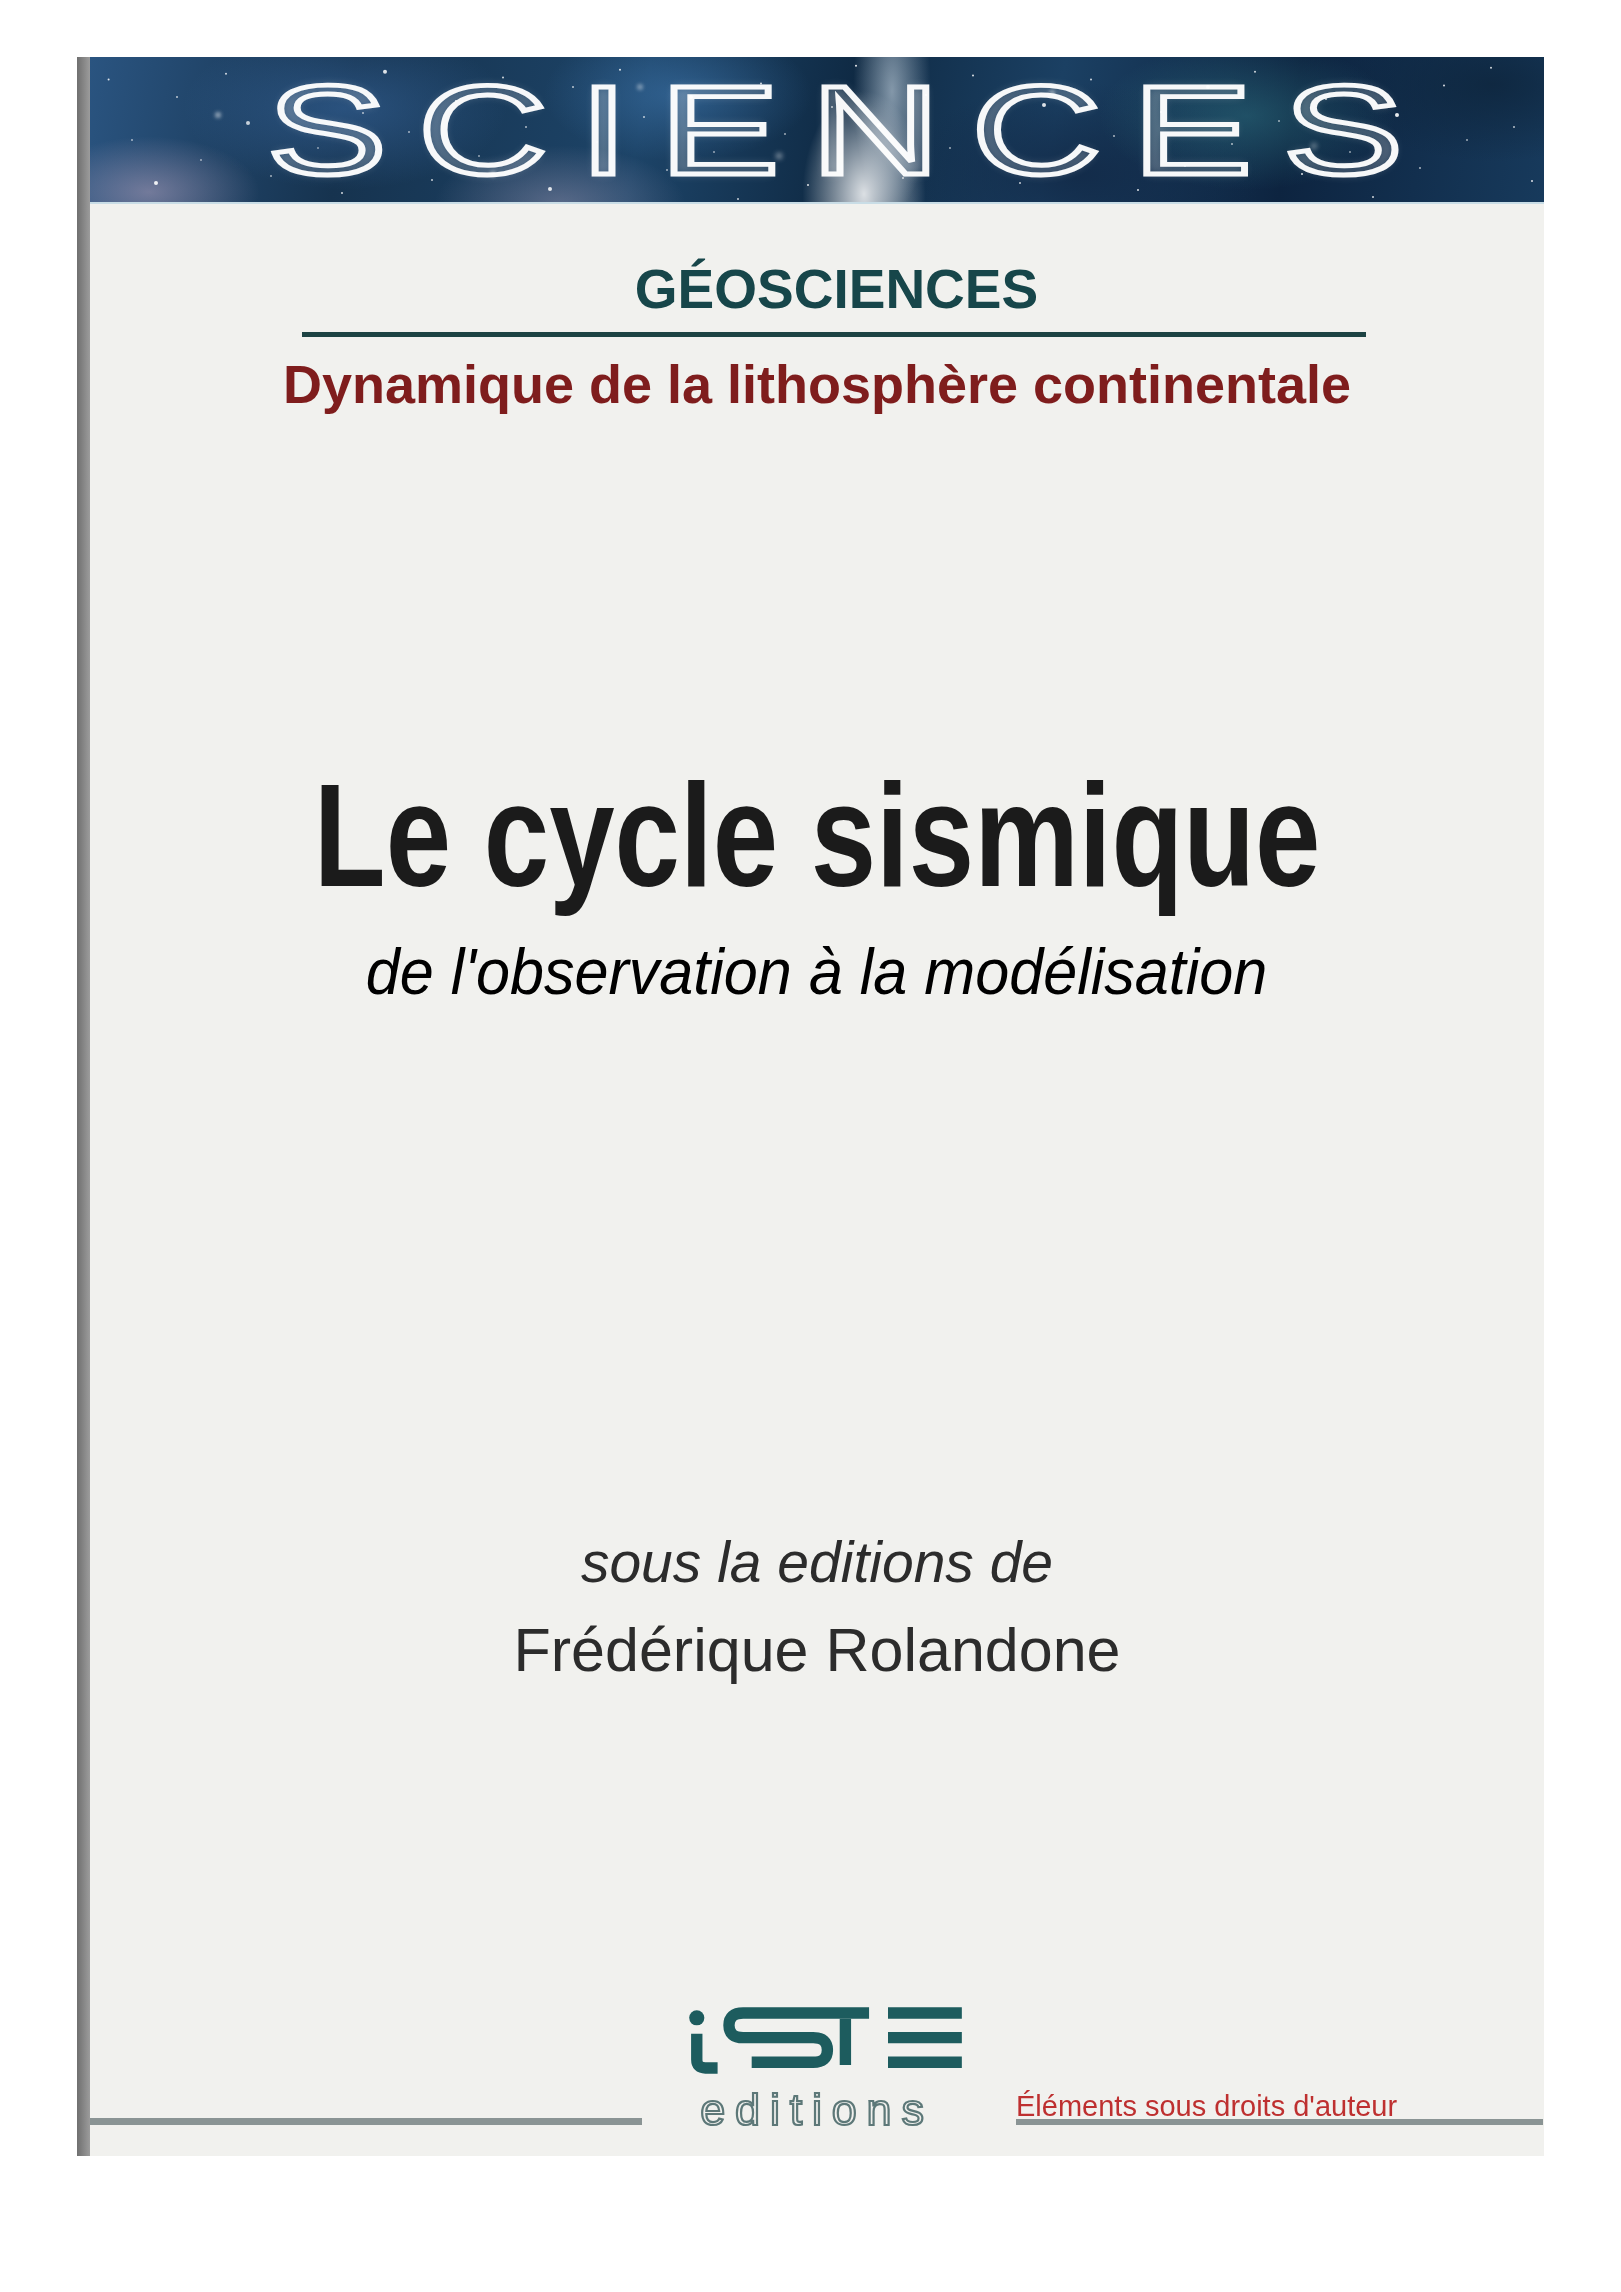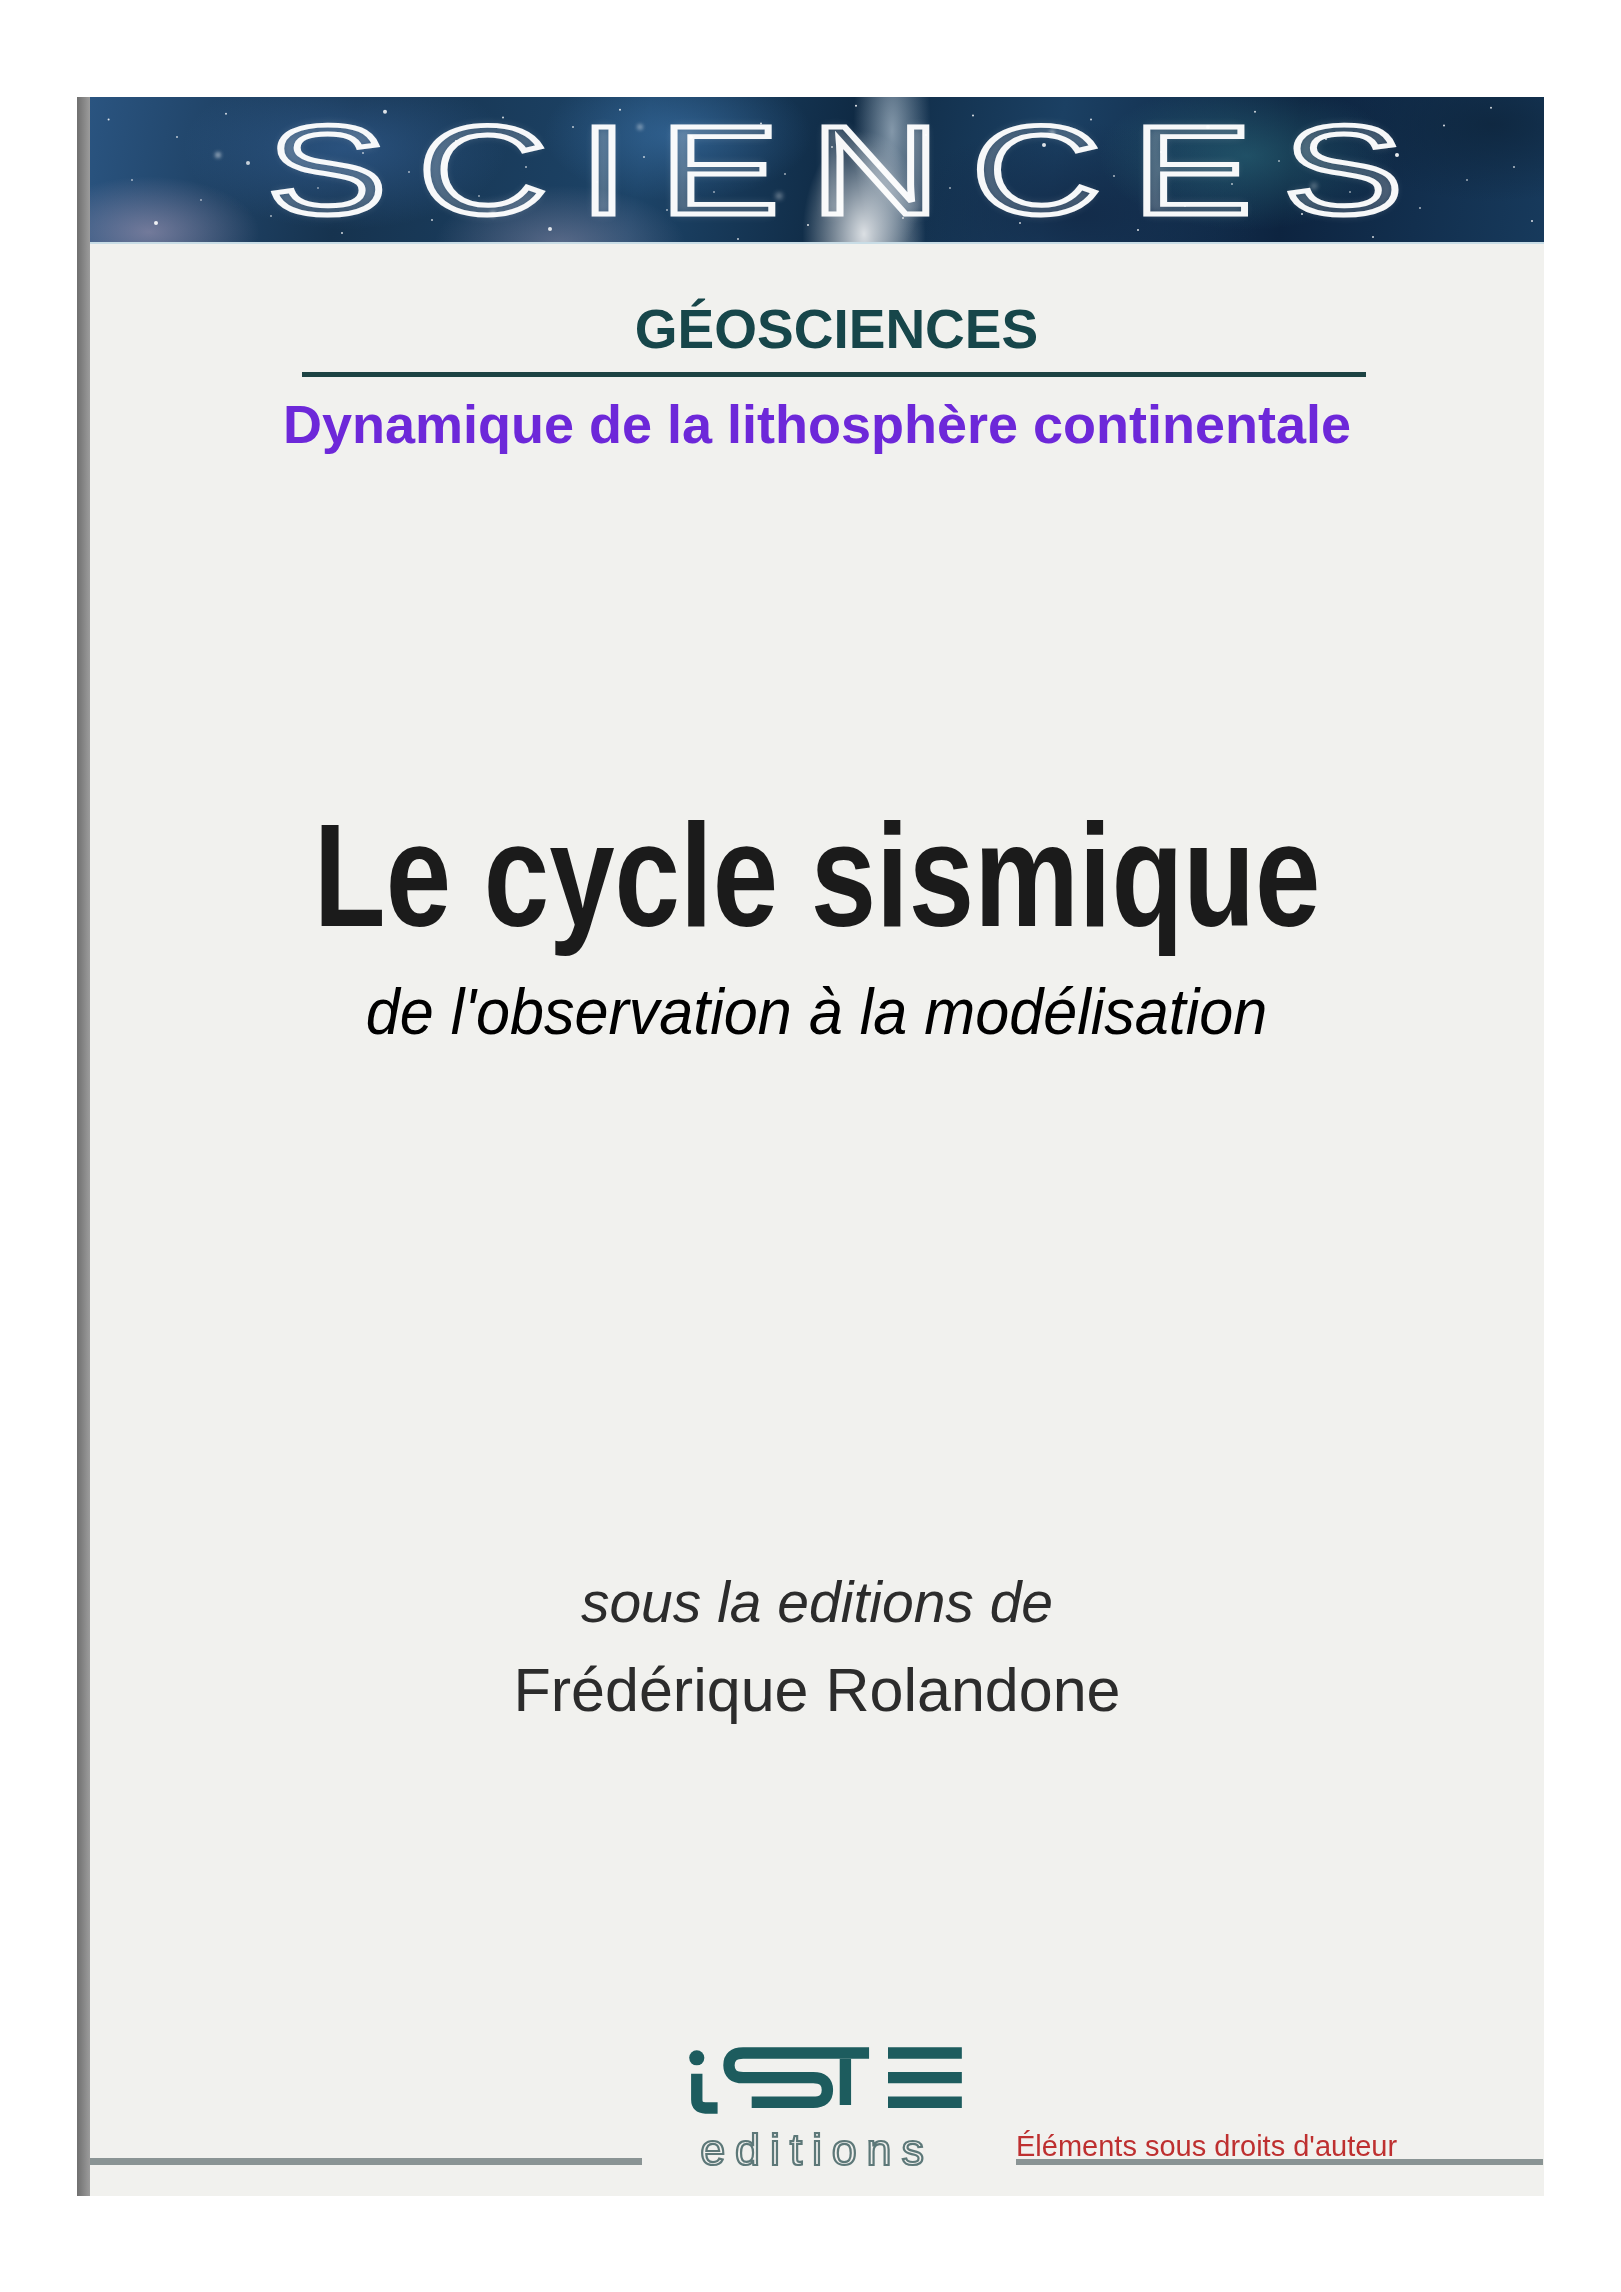--- a/index.html
+++ b/index.html
@@ -1,19 +1,19 @@
 <!DOCTYPE html>
 <html><head>
 <meta charset="utf-8">
 <style>
   * { margin:0; padding:0; box-sizing:border-box; }
   html,body { background:#ffffff; }
   body { font-family:"Liberation Sans","DejaVu Sans",sans-serif; }
   .page {
-    position:relative; width:1621px; height:2168px; background:#ffffff; overflow:hidden;margin-top:40px;
+    position:relative; width:1621px; height:2168px; background:#ffffff; overflow:hidden;
   }
   
   .spine {
     position:absolute; left:77px; top:57px; width:12.7px; height:2099px;
     background:linear-gradient(to right,#6f6f6f,#9c9c9c);
   }
   
   .cover {
     position:absolute; left:90px; top:57px; width:1454px; height:2099px;
     background:#f1f1ee;
@@ -89,21 +89,21 @@
   
   .collection-name {
     position:absolute; top:200px; left:0; width:100%;
     text-align:center; font-size:55px; font-weight:bold; color:#17464a;padding-left:39px;
   }
   .collection-rule {
     position:absolute; top:275px; left:212px; width:1064px; height:4.9px; background:#1d4343;
   }
   .series-title {
     position:absolute; top:296px; left:0; width:100%;
-    text-align:center; font-size:54px; font-weight:bold; color:#6d28d9;
+    text-align:center; font-size:54px; font-weight:bold; color:#7f1d1d;
   }
   
   .book-title {
     position:absolute; top:690px; left:0; width:100%; text-align:center;
     font-size:147px; font-weight:bold; color:#1b1b1b; line-height:1.2; white-space:nowrap;
   }
   .book-title > span { display:inline-block; transform:scaleX(.8); transform-origin:center; }
   .book-subtitle {
     position:absolute; top:877px; left:0; width:100%; text-align:center;
     font-size:65px; font-style:italic; font-weight:400; color:#000000; white-space:nowrap;

